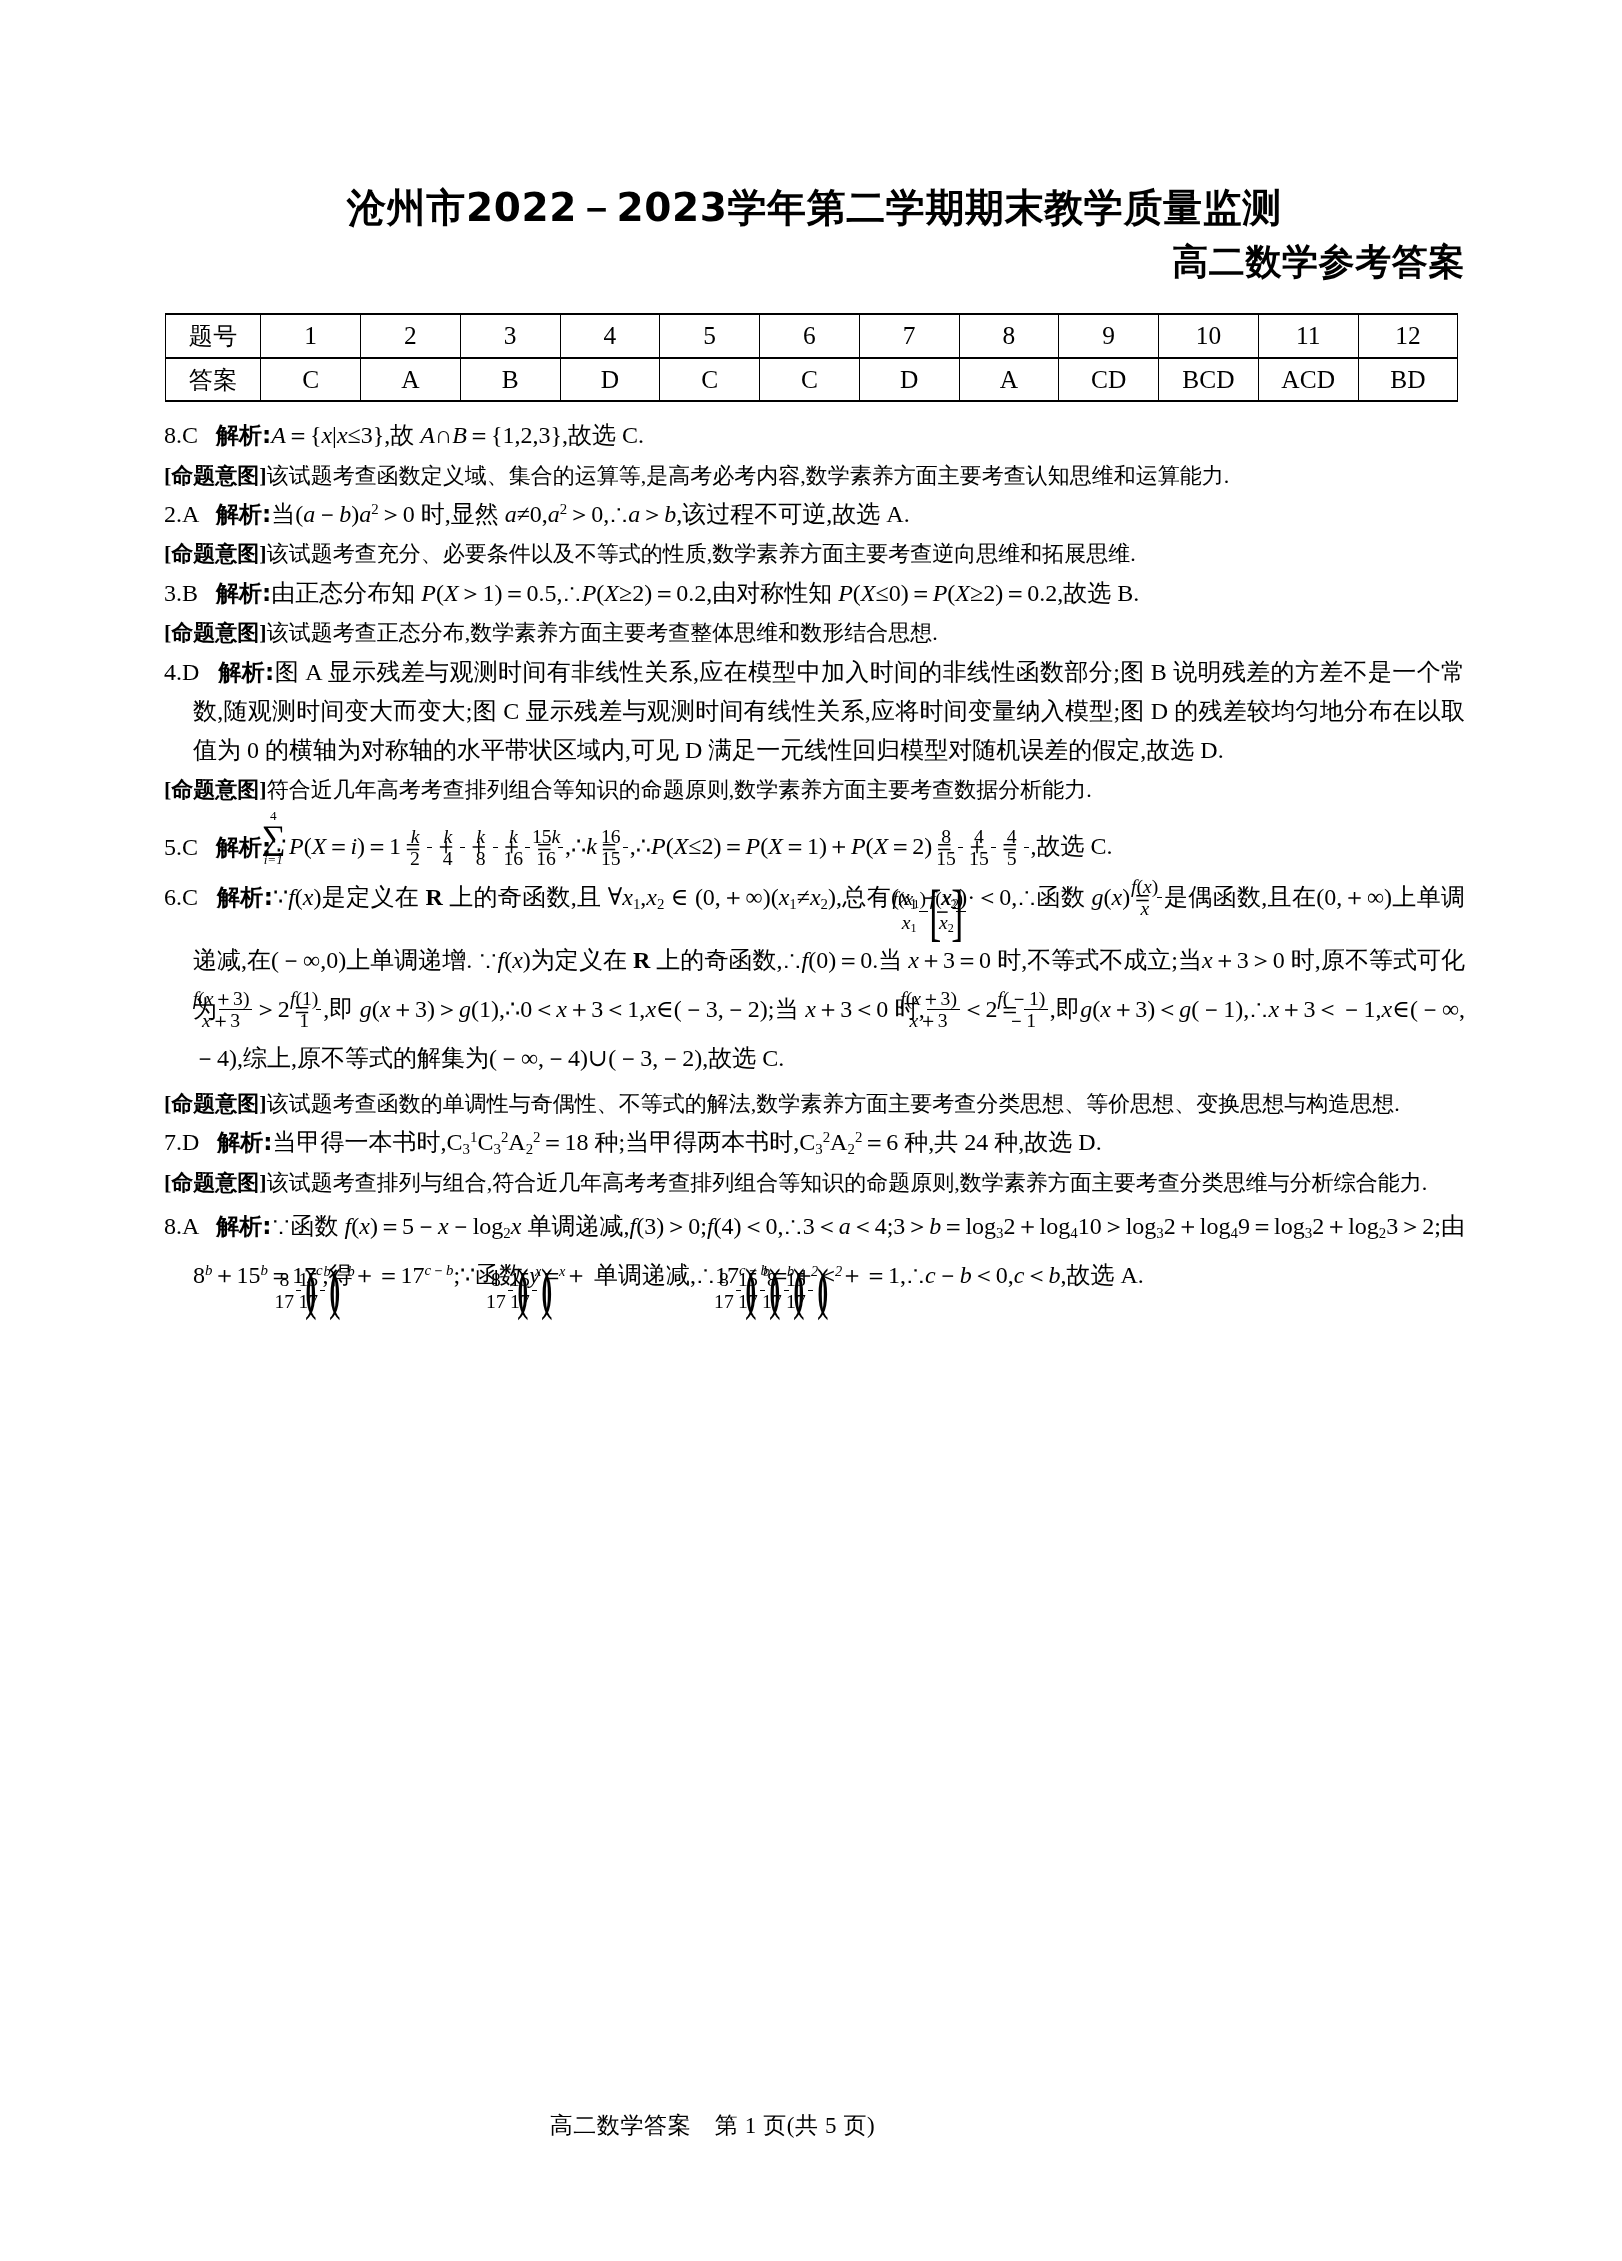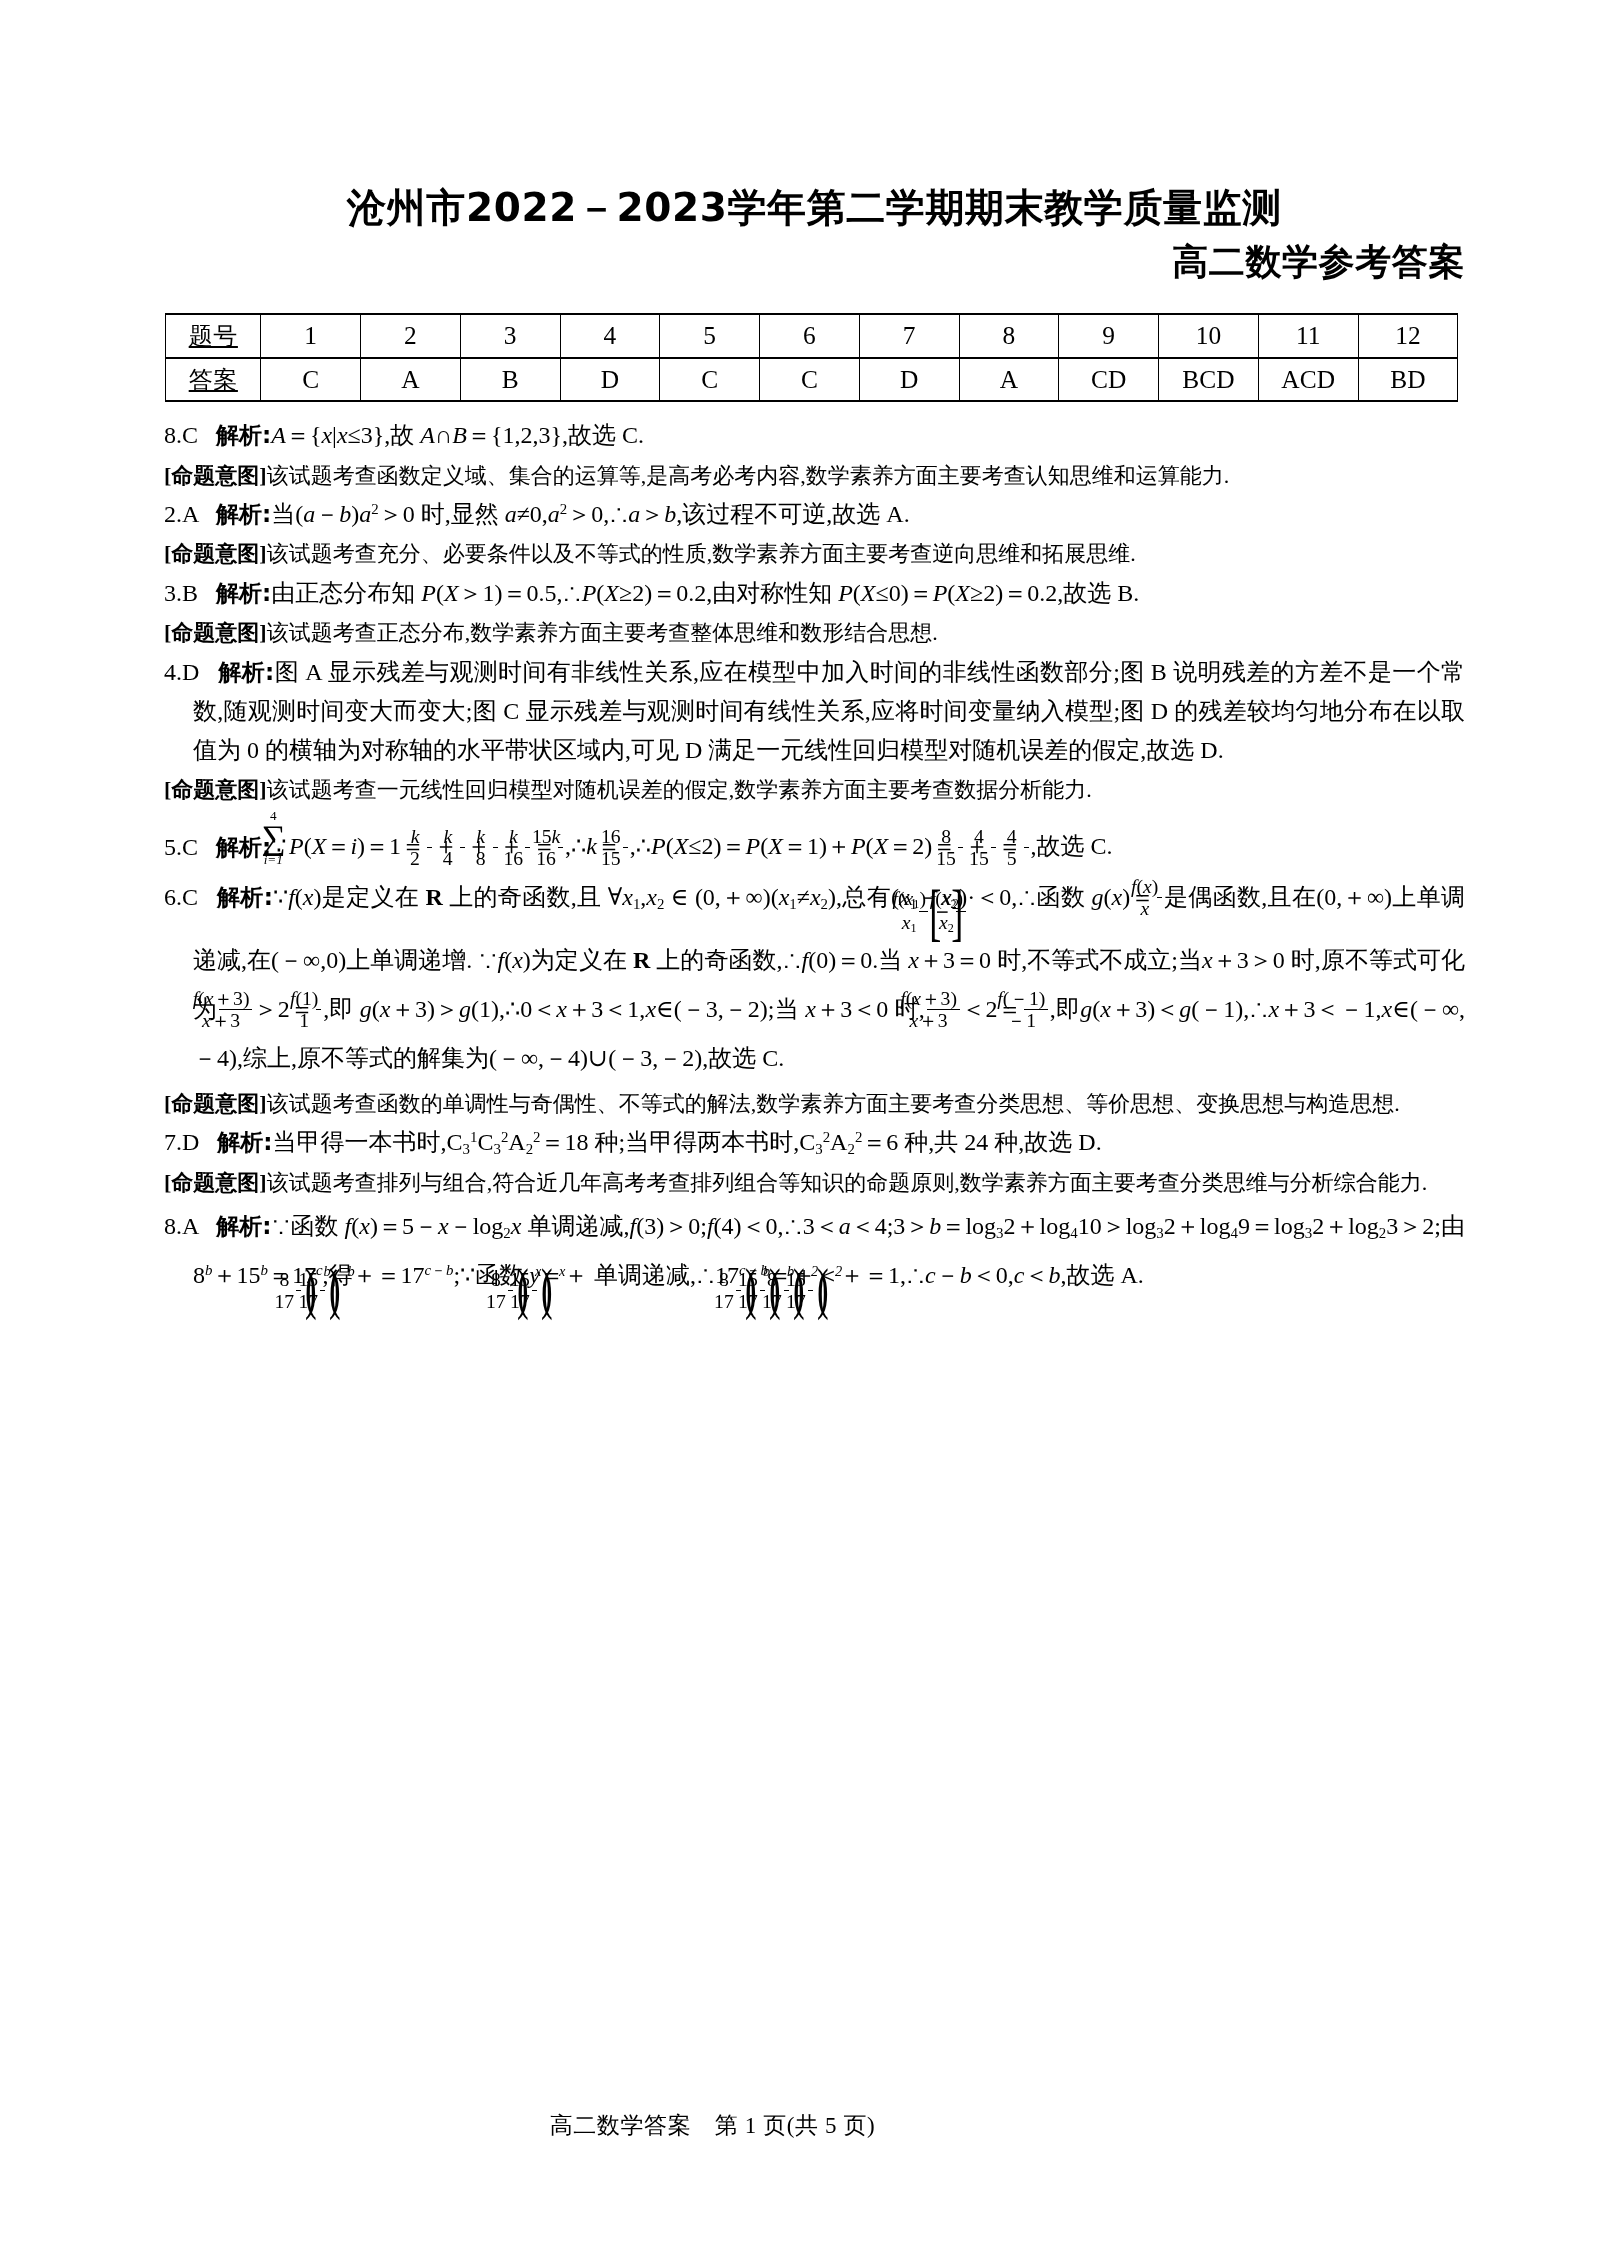--- a/index.html
+++ b/index.html
@@ -62,21 +62,20 @@
     vertical-align: middle;
     height: 39px;
     font-size: 25.4px;
     font-family: "Liberation Serif", serif;
     padding: 1.3px 0;
   }
   table.answers td.hdr {
     font-family: "DejaVu Sans", sans-serif;
     font-size: 24px;
     letter-spacing: 0.6px;
-    text-decoration: underline;
   }
   table.answers tr.row-top td { border-top-width: 2.5px; }
   table.answers tr.row-bottom td { border-top-width: 2.5px; border-bottom-width: 2.5px; }
   table.answers col.c0 { width: 95px; }
 
   
   .sol {
     font-size: 24px;
     line-height: 1.62;
     margin: 0 0 1.3px 0;
@@ -256,21 +255,21 @@
     </div>
     <div class="intent hang">
       <span class="tag">[命题意图]</span><span>该试题考查正态分布,数学素养方面主要考查整体思维和数形结合思想.</span>
     </div>
 
     <div class="sol hang">
       <span>4.D</span>
       &nbsp;&nbsp;<span class="lbl">解析:</span><span>图 A 显示残差与观测时间有非线性关系,应在模型中加入时间的非线性函数部分;图 B 说明残差的方差不是一个常数,随观测时间变大而变大;图 C 显示残差与观测时间有线性关系,应将时间变量纳入模型;图 D 的残差较均匀地分布在以取值为 0 的横轴为对称轴的水平带状区域内,可见 D 满足一元线性回归模型对随机误差的假定,故选 D.</span>
     </div>
     <div class="intent hang">
-      <span class="tag">[命题意图]</span><span>该试题考查一元线性回归模型对随机误差的假定,数学素养方面主要考查数据分析能力.</span>
+      <span class="tag">[命题意图]</span><span>符合近几年高考考查排列组合等知识的命题原则,数学素养方面主要考查数据分析能力.</span>
     </div>
 
     <div class="sol hang" style="line-height:2.05;">
       <span>5.C</span>
       &nbsp;&nbsp;<span class="lbl">解析:</span><span>∵<span class="sigma"><span class="top">4</span><span class="big">∑</span><span class="bot">i=1</span></span><span class="math">P</span>(<span class="math">X</span>＝<span class="math">i</span>)＝1＝<span class="frac"><span class="n"><span class="math">k</span></span><span class="d">2</span></span>＋<span class="frac"><span class="n"><span class="math">k</span></span><span class="d">4</span></span>＋<span class="frac"><span class="n"><span class="math">k</span></span><span class="d">8</span></span>＋<span class="frac"><span class="n"><span class="math">k</span></span><span class="d">16</span></span>＝<span class="frac"><span class="n">15<span class="math">k</span></span><span class="d">16</span></span>,∴<span class="math">k</span>＝<span class="frac"><span class="n">16</span><span class="d">15</span></span>,∴<span class="math">P</span>(<span class="math">X</span>≤2)＝<span class="math">P</span>(<span class="math">X</span>＝1)＋<span class="math">P</span>(<span class="math">X</span>＝2)＝<span class="frac"><span class="n">8</span><span class="d">15</span></span>＋<span class="frac"><span class="n">4</span><span class="d">15</span></span>＝<span class="frac"><span class="n">4</span><span class="d">5</span></span>,故选 C.</span>
     </div>
 
     <div class="sol hang" style="line-height:2.05;">
       <span>6.C</span>
       &nbsp;&nbsp;<span class="lbl">解析:</span><span>∵<span class="math">f</span>(<span class="math">x</span>)是定义在 <strong>R</strong> 上的奇函数,且 ∀<span class="math">x</span><sub>1</sub>,<span class="math">x</span><sub>2</sub> ∈ (0,＋∞)(<span class="math">x</span><sub>1</sub>≠<span class="math">x</span><sub>2</sub>),总有(<span class="math">x</span><sub>1</sub>－<span class="math">x</span><sub>2</sub>)·<span class="brk"><span class="lb">[</span><span class="inner"><span class="frac"><span class="n"><span class="math">f</span>(<span class="math">x</span><sub>1</sub>)</span><span class="d"><span class="math">x</span><sub>1</sub></span></span>－<span class="frac"><span class="n"><span class="math">f</span>(<span class="math">x</span><sub>2</sub>)</span><span class="d"><span class="math">x</span><sub>2</sub></span></span></span><span class="rb">]</span></span>＜0,∴函数 <span class="math">g</span>(<span class="math">x</span>)＝<span class="frac"><span class="n"><span class="math">f</span>(<span class="math">x</span>)</span><span class="d"><span class="math">x</span></span></span>是偶函数,且在(0,＋∞)上单调递减,在(－∞,0)上单调递增.

